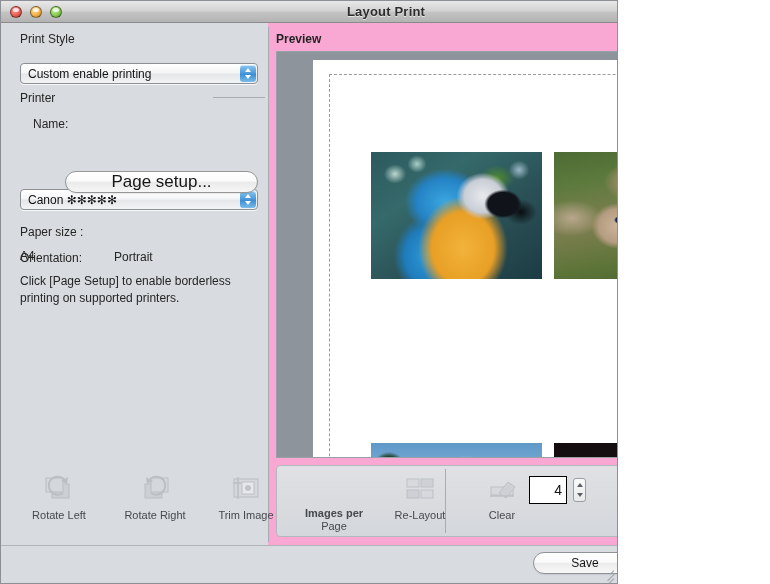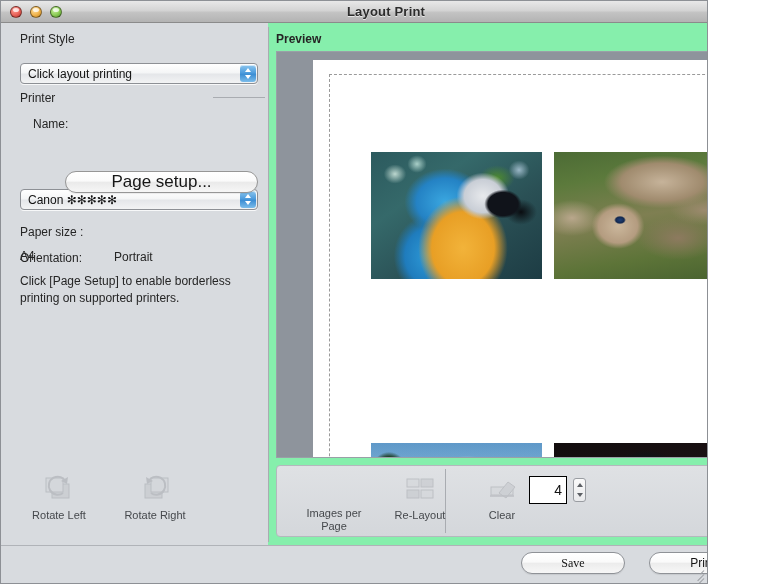--- a/index.html
+++ b/index.html
@@ -3,22 +3,22 @@
 <meta charset="utf-8">
 <style>
   html, body {
     margin: 0; padding: 0;
     width: 770px; height: 584px;
     overflow: hidden;
     font-family: "Liberation Sans", sans-serif;
   }
   #window {
     position: relative;
-    width: 708px; height: 584px;
-    background: #86efac;
+    width: 618px; height: 584px;
+    background: #f9a8d4;
     overflow: hidden;
     box-sizing: border-box;
     border: 1px solid #8d9095;
   }
 
   
   #titlebar {
     position: absolute; left: 0; top: 0; width: 770px; height: 22px;
     background: linear-gradient(to bottom, #e8e8e8 0%, #d4d4d4 45%, #c3c3c3 55%, #b3b3b3 100%);
     border-bottom: 1px solid #8b8b8b;
@@ -315,21 +315,21 @@
     background: linear-gradient(to bottom, #ffffff 0%, #fafafa 45%, #ececec 52%, #f7f7f7 100%);
     border: 1px solid #8f9297;
     border-radius: 11px;
     box-sizing: border-box;
     text-align: center; line-height: 20px;
     font-size: 12px; color: #141414;
     cursor: default;
     box-shadow: 0 1px 1px rgba(0,0,0,0.08);
   }
   #btn-close { left: 430px; width: 104px; }
-  #btn-save  { left: 520px; width: 104px; font-family: Liberation Serif, serif; }
+  #btn-save  { left: 532px; width: 104px; }
   #btn-print { left: 648px; width: 107px; }
 
   #resize-grip {
     position: absolute; right: 3px; bottom: 3px; width: 13px; height: 13px;
   }
   #resize-grip i {
     position: absolute; right: 0; height: 1px; background: #9a9da2;
     transform: rotate(-45deg); transform-origin: right center;
   }
 </style>
@@ -344,21 +344,21 @@
     <div class="tl" id="tl-max"></div>
     <div id="title-text">Layout Print</div>
   </div>
 
   <div id="left-panel"></div>
   <div id="panel-divider"></div>
 
   <div class="sec-label" id="lbl-print-style">Print Style</div>
 
   <div class="popup" id="popup-style">
-    <span class="ptext">Click layout printing</span>
+    <span class="ptext">Custom enable printing</span>
     <span class="parrows"></span>
   </div>
 
   <div class="sec-label" id="lbl-printer">Printer</div>
   <div id="hr-printer"></div>
 
   <div class="sec-label" id="lbl-name">Name:</div>
 
   <div class="popup" id="popup-printer">
     <span class="ptext">Canon ✻✻✻✻✻</span>
@@ -413,23 +413,34 @@
       <svg width="34" height="30" viewBox="0 0 34 30">
         <rect x="7" y="11" width="17" height="14" fill="#b9bcc1" stroke="#8e9197"></rect>
         <rect x="13" y="5" width="17" height="14" fill="#cfd2d6" stroke="#8e9197"></rect>
         <path d="M10 9 a9 9 0 1 1 3 11" fill="none" stroke="#8e9197" stroke-width="2"></path>
         <path d="M8 4 l1 7 l6 -3 z" fill="#8e9197"></path>
       </svg>
     </span>
     <span class="tlabel">Rotate Right</span>
   </div>
 
+  <div class="tool" id="tool-trim" style="top:464px;">
+    <span class="ticon">
+      <svg width="34" height="30" viewBox="0 0 34 30">
+        <rect x="5" y="6" width="24" height="18" fill="#cfd2d6" stroke="#8e9197"></rect>
+        <rect x="13" y="9" width="12" height="12" fill="#ffffff" stroke="#8e9197"></rect>
+        <circle cx="19" cy="15" r="3" fill="#9ba0a6"></circle>
+        <path d="M9 4 v22 M4 10 h8" stroke="#8e9197" stroke-width="1.5" fill="none"></path>
+      </svg>
+    </span>
+    <span class="tlabel">Trim Image</span>
+  </div>
 
   <div class="tool" id="tool-images" style="top:464px;">
-    <span class="tlabel" style="top:42px;">Images per</span>
+    <span class="tlabel" style="top:42px;font-weight:bold;">Images per</span>
     <span class="tlabel" style="top:55px;">Page</span>
   </div>
   <div id="stepper-field" style="left:528px; top:475px;">4</div>
   <div id="stepper-ctrl" style="left:572px; top:477px;"></div>
 
   <div class="tool" id="tool-relayout" style="top:464px;">
     <span class="ticon">
       <svg width="34" height="30" viewBox="0 0 34 30">
         <rect x="4" y="6" width="12" height="8" fill="#cfd2d6" stroke="#8e9197"></rect>
         <rect x="18" y="6" width="12" height="8" fill="#b9bcc1" stroke="#8e9197"></rect>

